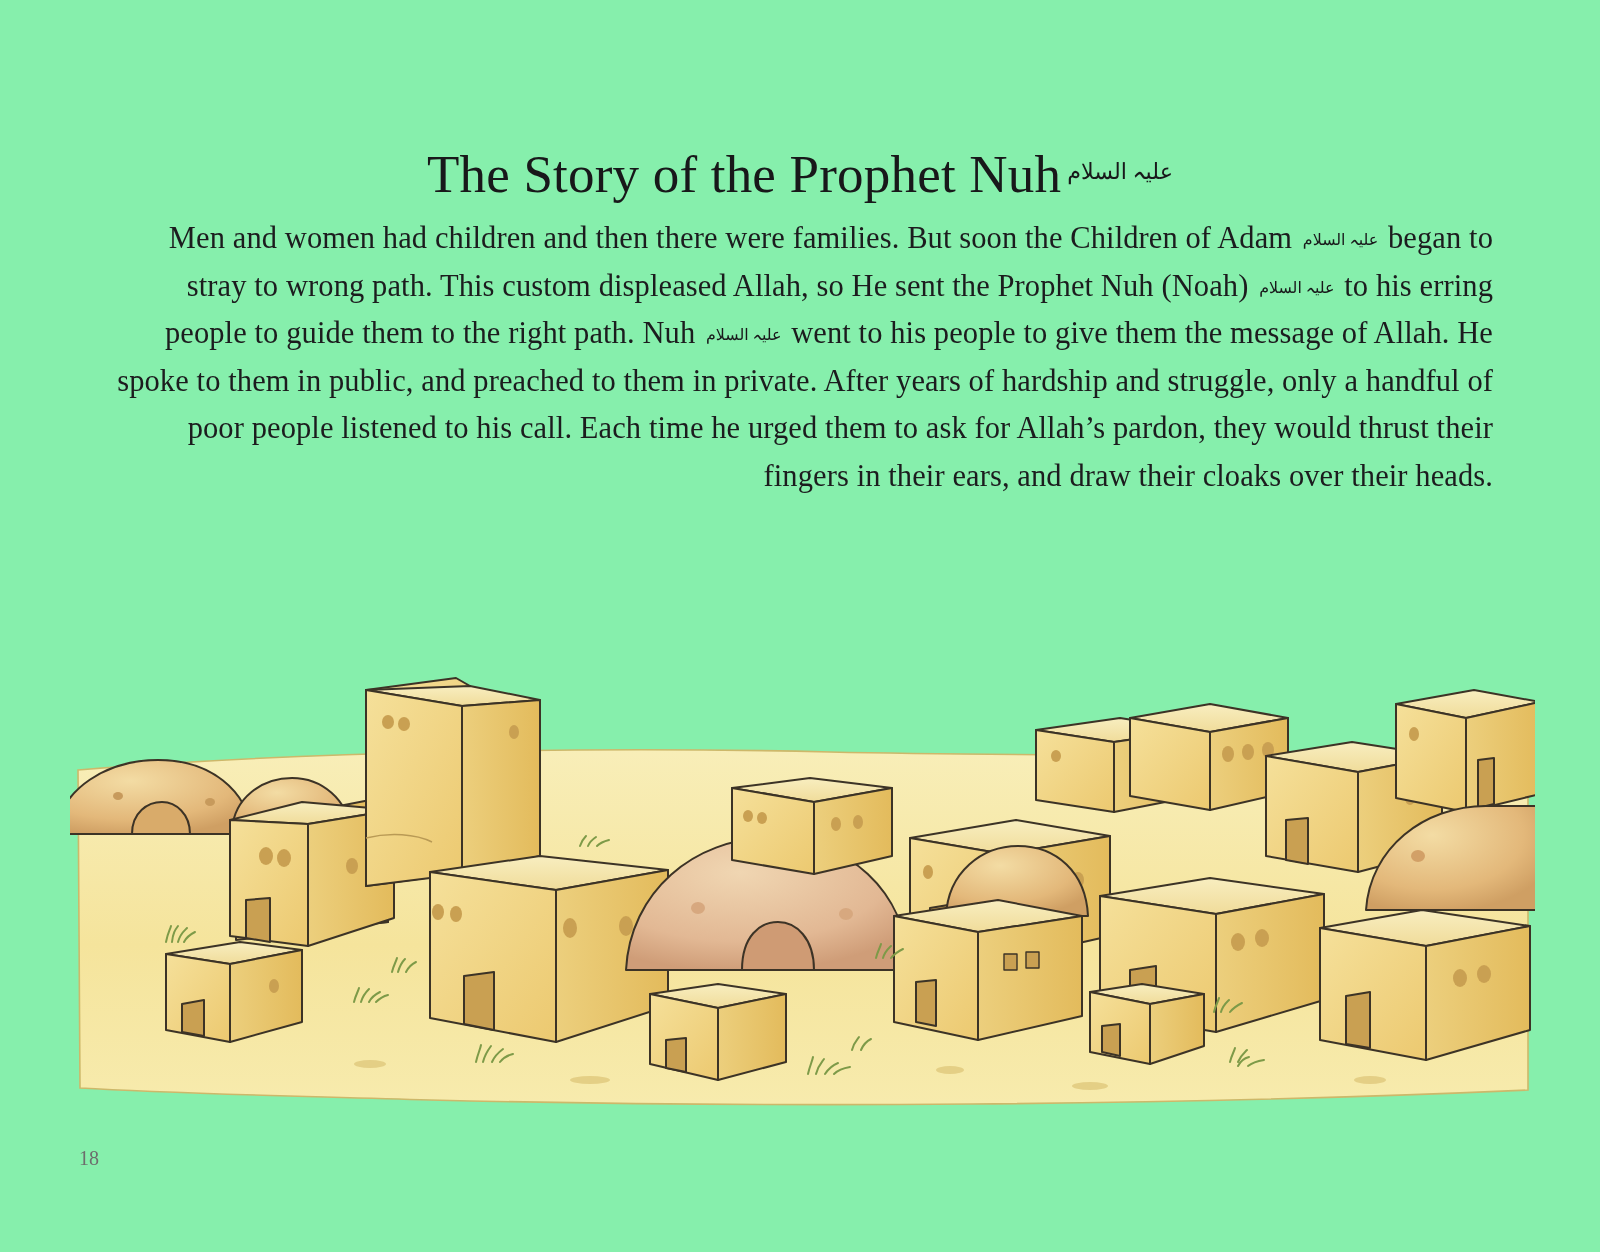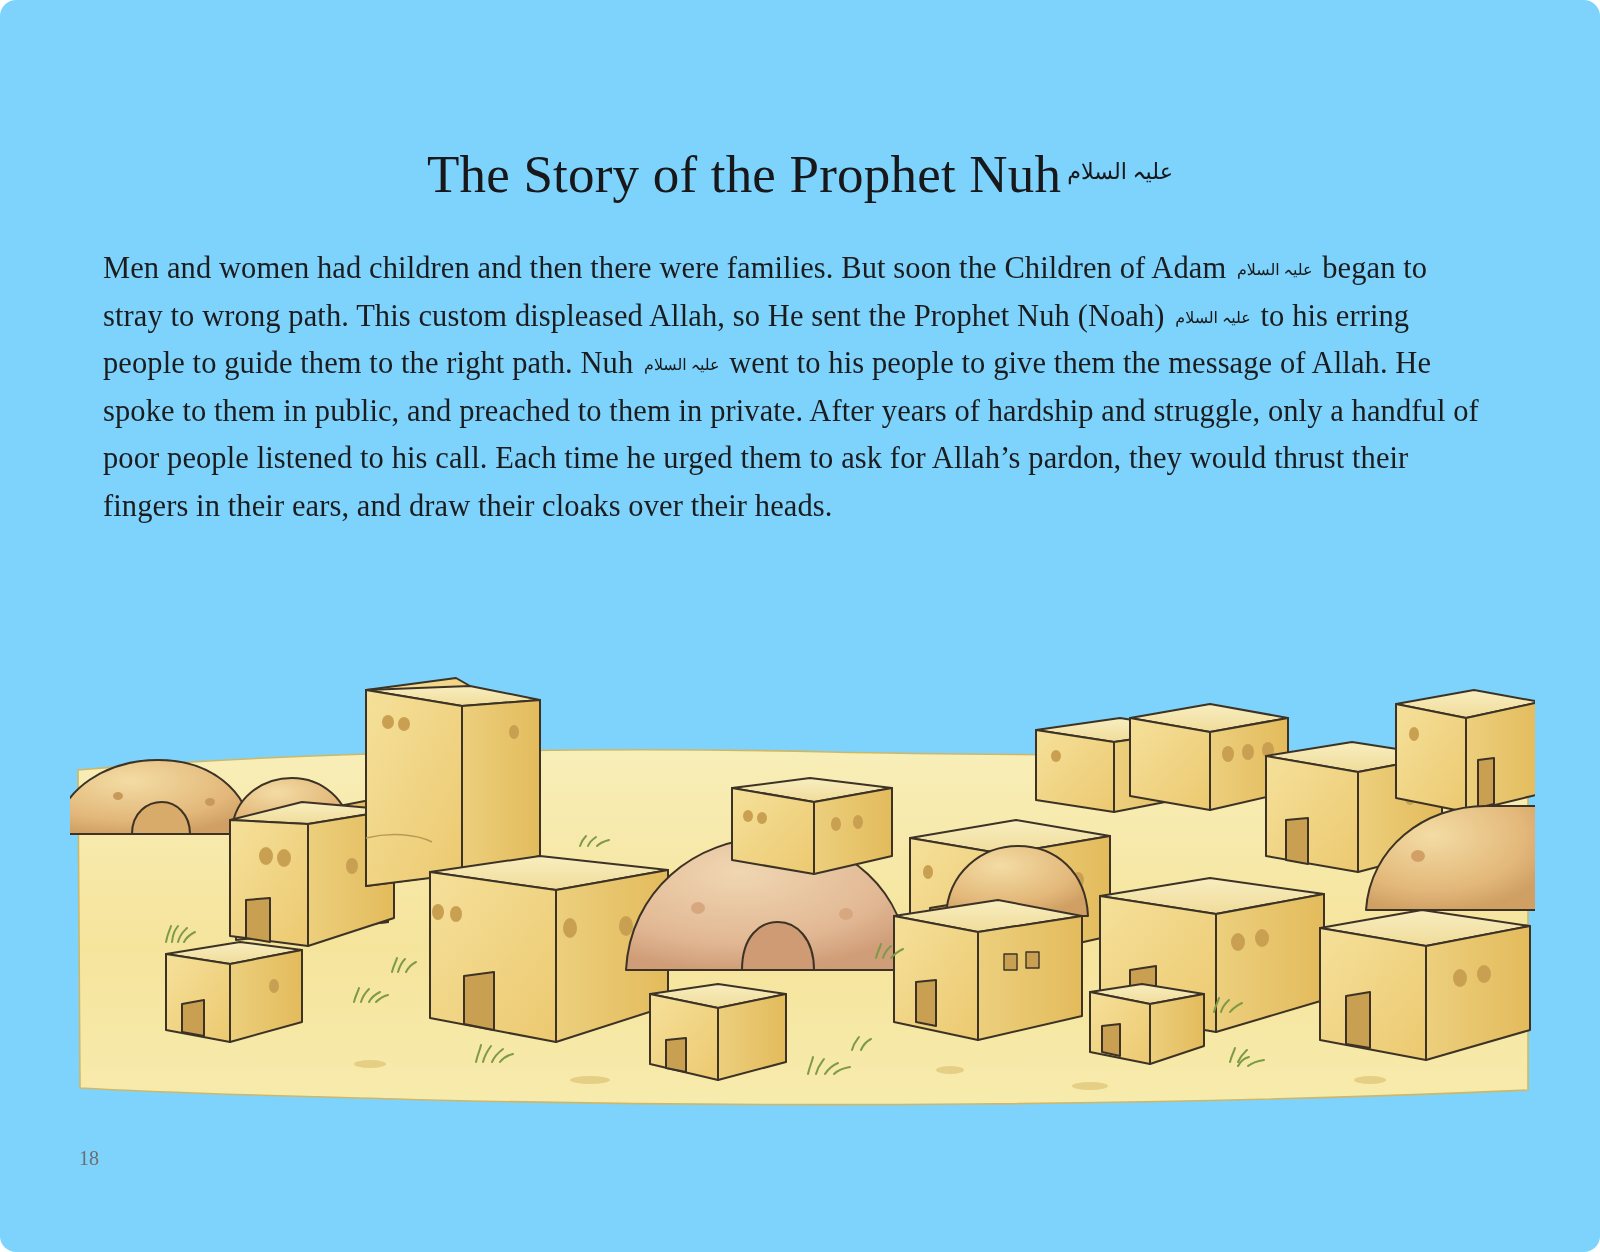--- a/index.html
+++ b/index.html
@@ -11,22 +11,21 @@
     width: 1600px;
     height: 1252px;
     position: relative;
     font-family: "Liberation Serif", serif;
     color: #1a1a1a;
     overflow: hidden;
   }
   .page {
     position: absolute;
     inset: 0;
-    background: #7dd3fc;
-    border-radius: 16px;
+    background: #86efac;
   }
   .page-title {
     position: absolute;
     top: 108px;
     left: 0;
     width: 100%;
     text-align: center;
     font-family: "Liberation Serif", serif;
     font-size: 53px;
     font-weight: 400;
@@ -51,23 +50,22 @@
   }
   .body-text {
     position: absolute;
     top: 215px;
     left: 103px;
     width: 1390px;
     font-family: "Liberation Serif", serif;
     font-size: 30.5px;
     line-height: 47.5px;
     color: #1c1c1e;
-    text-align: left;
+    text-align: right;
     letter-spacing: 0.1px;
-    margin-top: 30px;
   }
   .illustration {
     position: absolute;
     left: 70px;
     top: 660px;
     width: 1465px;
     height: 460px;
   }
   .page-number {
     position: absolute;

